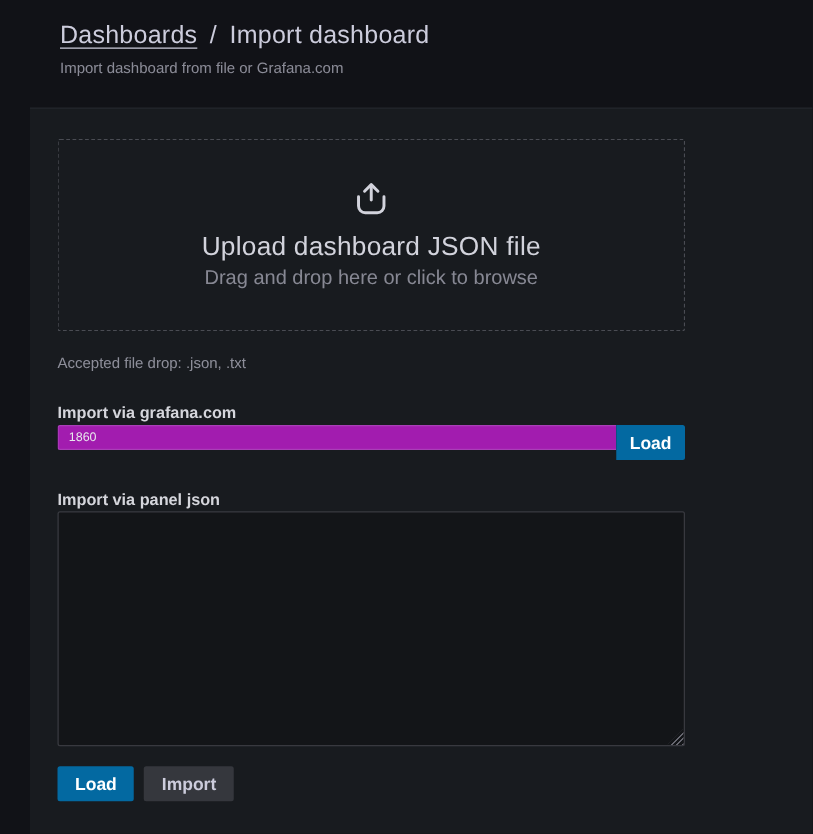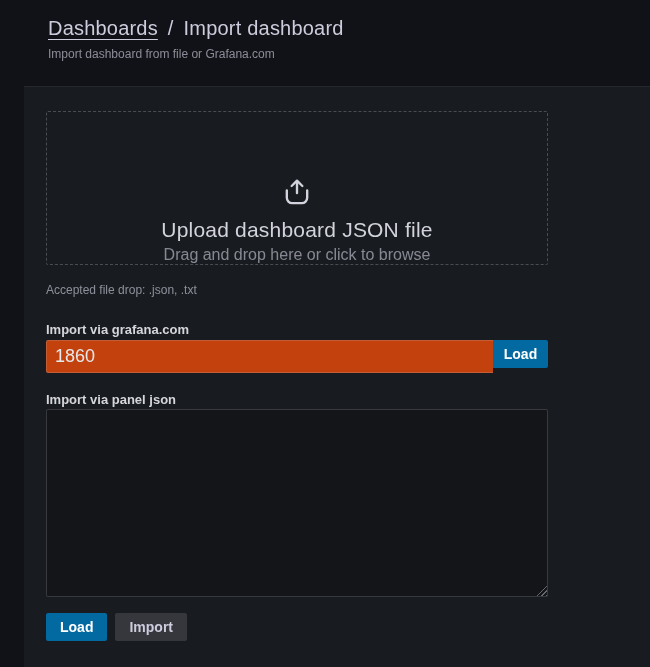--- a/index.html
+++ b/index.html
@@ -40,21 +40,21 @@
   }
   .form-col { width: 502px; }
   
   .dropzone {
     height: 154px;
     border: 1px dashed rgba(204,204,220,0.28);
     border-radius: 2px;
     display: flex;
     flex-direction: column;
     align-items: center;
-    justify-content: flex-end;
+    justify-content: center;
     cursor: pointer;
   }
   .dropzone-icon { color: #d2d3dc; margin-bottom: 6px; }
   .dropzone-title {
     font-size: 21px;
     color: #d2d3dc;
     letter-spacing: 0.2px;
   }
   .dropzone-hint {
     margin-top: 4px;
@@ -74,27 +74,27 @@
     line-height: 15px;
   }
   .gcom-label { margin-top: 25px; }
   .gcom-row {
     margin-top: 3px;
     display: flex;
     height: 28px;
   }
   .gcom-input {
     flex: 1;
-    height: 33px;
-    background: #c2410c;
+    height: 20px;
+    background: #a21caf;
     border: 1px solid rgba(204,204,220,0.20);
     border-right: none;
     border-radius: 2px 0 0 2px;
     color: #e7e8ec;
-    font-size: 18px;
+    font-size: 10px;
     font-family: "Liberation Sans", sans-serif;
     padding: 0 8px;
     outline: none;
   }
   .btn {
     border: none;
     font-family: "Liberation Sans", sans-serif;
     font-size: 14px;
     font-weight: 700;
     border-radius: 2px;

